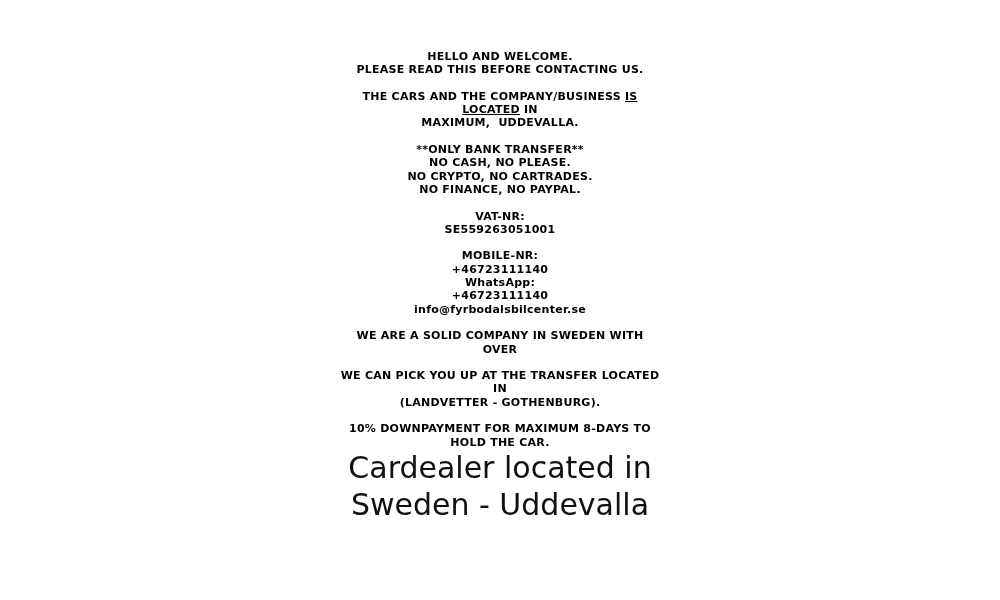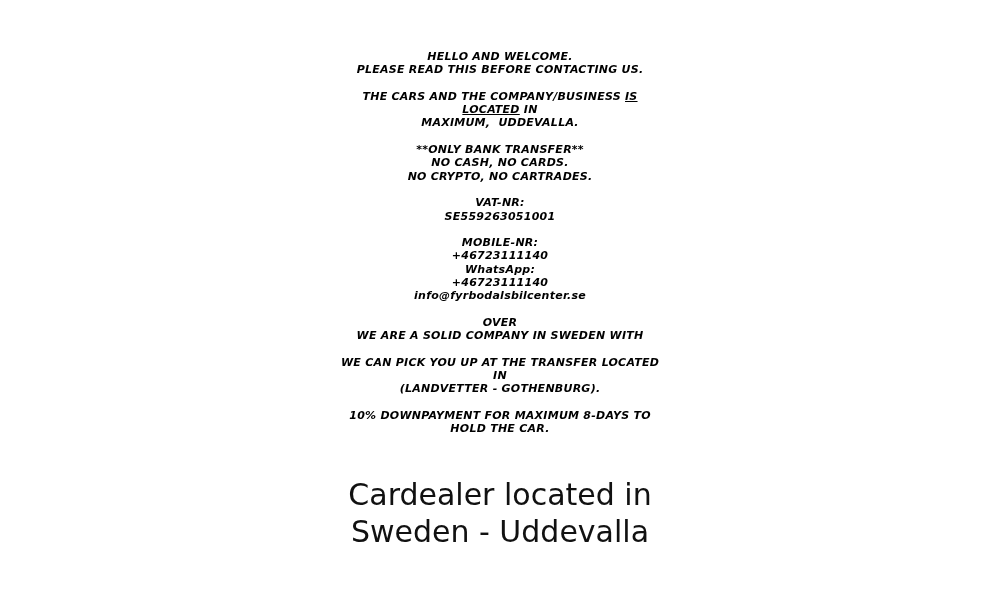--- a/index.html
+++ b/index.html
@@ -18,24 +18,23 @@
     padding-top: 50px;
     text-align: center;
     color: #000000;
     font-family: "DejaVu Sans", "Liberation Sans", sans-serif;
     font-weight: bold;
     font-size: 11px;
     line-height: 13.3px;
     letter-spacing: 0.25px;
   }
   .paragraph + .paragraph { margin-top: 13.3px; }
-  .line { white-space: pre; font-style: italic; }
+  .line { white-space: pre; }
   .underline { text-decoration: underline; }
   .heading {
-    margin-top: 40px;
     text-align: center;
     color: #111111;
     font-family: "DejaVu Sans", "Liberation Sans", sans-serif;
     font-weight: 400;
     font-size: 30px;
     line-height: 37px;
   }
 </style>
 </head>
 <body>
@@ -46,37 +45,38 @@
         <div class="line"><span class="">HELLO AND WELCOME.</span></div>
         <div class="line"><span class="">PLEASE READ THIS BEFORE CONTACTING US.</span></div>
       </div>
       <div class="paragraph">
         <div class="line"><span class="">THE CARS AND THE COMPANY/BUSINESS </span><span class="underline">IS</span></div>
         <div class="line"><span class="underline">LOCATED</span><span class=""> IN</span></div>
         <div class="line"><span class="">MAXIMUM,  UDDEVALLA.</span></div>
       </div>
       <div class="paragraph">
         <div class="line"><span class="">**ONLY BANK TRANSFER**</span></div>
-        <div class="line"><span class="">NO CASH, NO CARDS.</span></div>
+        <div class="line"><span class="">NO CASH, NO PLEASE.</span></div>
         <div class="line"><span class="">NO CRYPTO, NO CARTRADES.</span></div>
+        <div class="line"><span class="">NO FINANCE, NO PAYPAL.</span></div>
       </div>
       <div class="paragraph">
         <div class="line"><span class="">VAT-NR:</span></div>
         <div class="line"><span class="">SE559263051001</span></div>
       </div>
       <div class="paragraph">
         <div class="line"><span class="">MOBILE-NR:</span></div>
         <div class="line"><span class="">+46723111140</span></div>
         <div class="line"><span class="">WhatsApp:</span></div>
         <div class="line"><span class="">+46723111140</span></div>
         <div class="line"><span class="">info@fyrbodalsbilcenter.se</span></div>
       </div>
       <div class="paragraph">
+        <div class="line"><span class="">WE ARE A SOLID COMPANY IN SWEDEN WITH</span></div>
         <div class="line"><span class="">OVER</span></div>
-        <div class="line"><span class="">WE ARE A SOLID COMPANY IN SWEDEN WITH</span></div>
       </div>
       <div class="paragraph">
         <div class="line"><span class="">WE CAN PICK YOU UP AT THE TRANSFER LOCATED</span></div>
         <div class="line"><span class="">IN</span></div>
         <div class="line"><span class="">(LANDVETTER - GOTHENBURG).</span></div>
       </div>
       <div class="paragraph">
         <div class="line"><span class="">10% DOWNPAYMENT FOR MAXIMUM 8-DAYS TO</span></div>
         <div class="line"><span class="">HOLD THE CAR.</span></div>
       </div>

